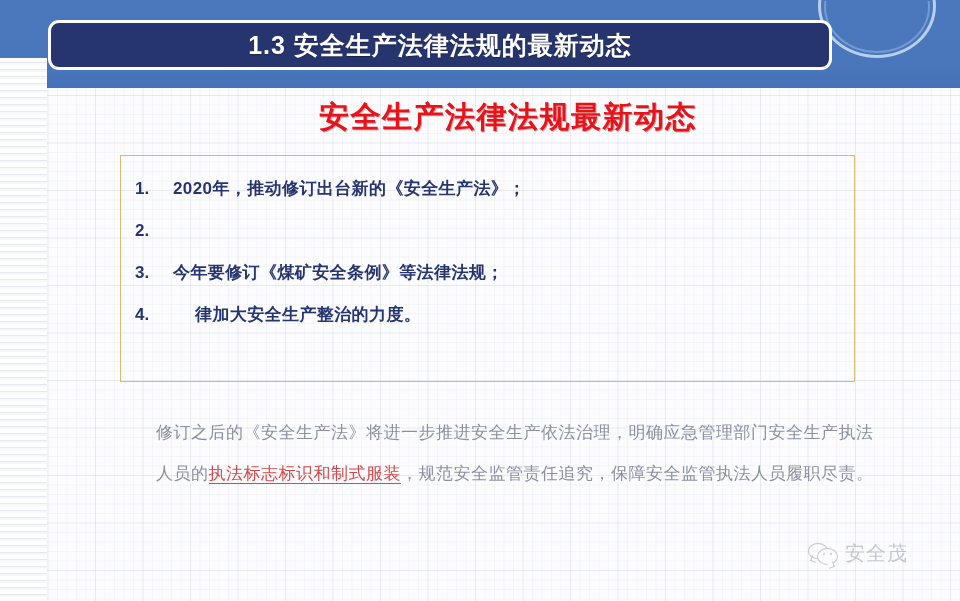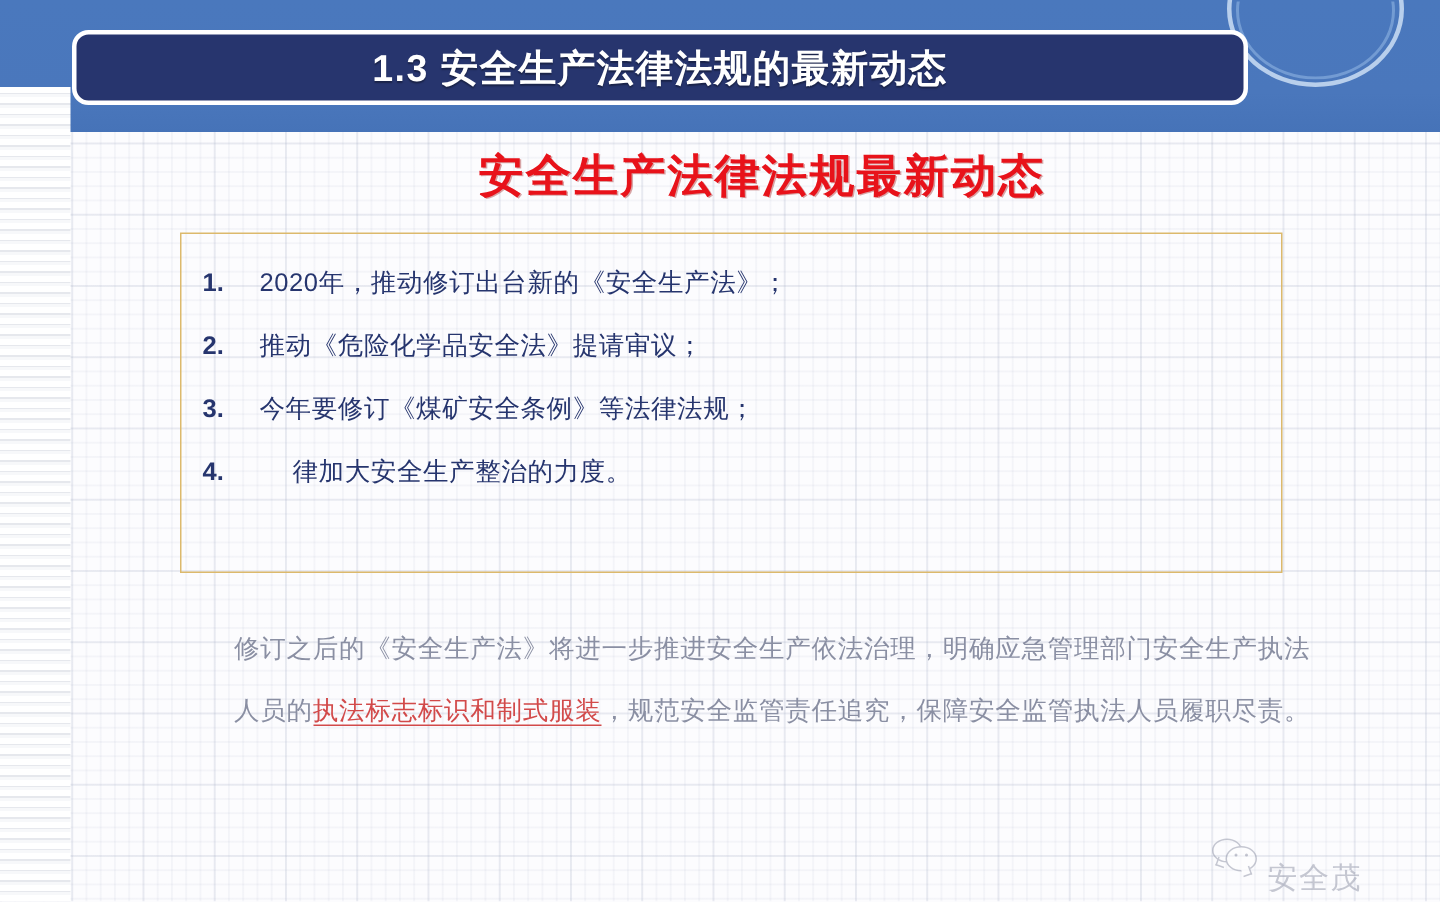--- a/index.html
+++ b/index.html
@@ -161,21 +161,21 @@
     width: 38px;
     flex: 0 0 38px;
     color: #26356e;
     font-size: 17px;
     font-weight: bold;
     line-height: 34px;
   }
   .li-text {
     color: #26356e;
     font-size: 17px;
-    font-weight: normal;
+    font-weight: bold;
     line-height: 34px;
     letter-spacing: 0.4px;
   }
   .li-text .ind {
     display: block;
     padding-left: 22px;
   }
 
   
   #para {
@@ -250,21 +250,20 @@
     border-radius: 50%;
     background: #8f93a6;
     top: 11px;
   }
   #wm-icon .e1 { right: 13px; }
   #wm-icon .e2 { right: 6px; }
   #wm-text {
     color: #8f93a6;
     font-size: 20px;
     letter-spacing: 1px;
-    margin-top: 32px;
   }
 </style>
 </head>
 <body>
 
 <div id="slide">
 
   <div id="grid-bg"></div>
 
   <div id="left-stripes"></div>
@@ -284,21 +283,20 @@
 
   <div id="list-box">
 
     <div class="li-row">
       <span class="li-num">1.</span>
       <span class="li-text">2020年，推动修订出台新的《安全生产法》；</span>
     </div>
 
     <div class="li-row">
       <span class="li-num">2.</span>
-      <span class="li-text">推动《危险化学品安全法》提请审议；</span>
     </div>
 
     <div class="li-row">
       <span class="li-num">3.</span>
       <span class="li-text">今年要修订《煤矿安全条例》等法律法规；</span>
     </div>
 
     <div class="li-row">
       <span class="li-num">4.</span>
       <span class="li-text">

